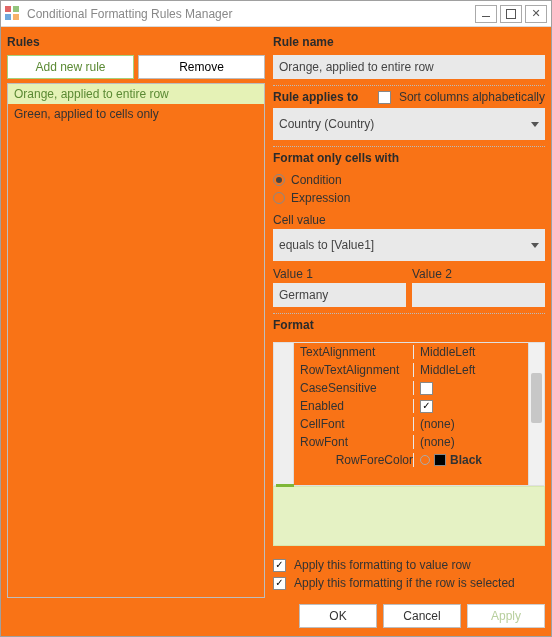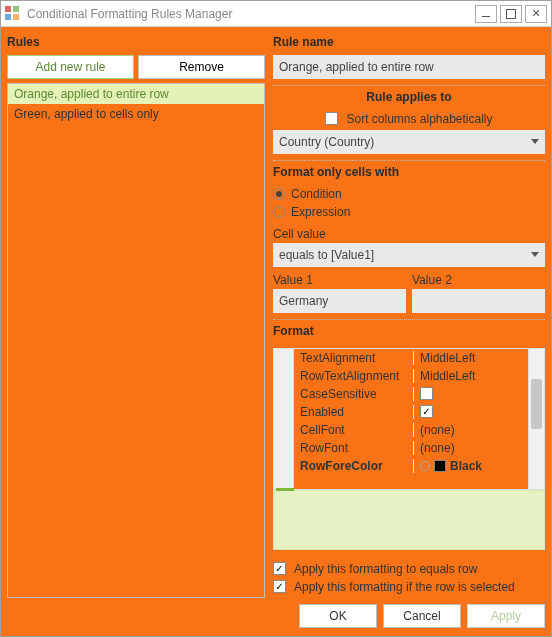--- a/index.html
+++ b/index.html
@@ -21,38 +21,38 @@
   .panel-right { flex: 1; display: flex; flex-direction: column; min-height: 0; }
   .section-label { font-weight: bold; color: #2b2b2b; margin: 4px 0 6px 0; }
   .btnrow { display: flex; gap: 4px; }
   .btn { height: 24px; border: 1px solid #bdbdbd; background: #fff; display: flex; align-items: center; justify-content: center; flex: 1; cursor: default; }
   .btn.green { border-color: #a7d07a; color: #5b8a34; }
   .ruleslist { border: 1px solid #bdbdbd; flex: 1; margin-top: 4px; overflow: auto; }
   .rule-row { padding: 3px 6px; cursor: default; color: #333; }
   .rule-row.sel { background: #e5f2b6; color: #5b8a34; }
   .dotline { border-bottom: 1px dotted #bbb; margin: 6px 0 4px 0; }
   .field { background: #e9e9e9; padding: 4px 6px; color: #444; border: none; width: 100%; height: 24px; display:flex; align-items:center;}
-  .combo { display: flex; align-items: center; background: #e9e9e9; padding: 0 6px; height: 24px; color: #444; justify-content: space-between; }
+  .combo { display: flex; align-items: center; background: #e9e9e9; padding: 16px 6px; height: 24px; color: #444; justify-content: space-between; }
   .caret-down { width: 0; height: 0; border-left: 4px solid transparent; border-right: 4px solid transparent; border-top: 5px solid #555; }
-  .applies-row { display:flex; align-items:center; justify-content:space-between; gap:8px;flex-direction:column; }
+  .applies-row { display:flex; align-items:center; justify-content:space-between; gap:8px; }
   .chk-holder { display:flex; align-items:center; gap:8px; color:#333; }
   .chk { width:13px; height:13px; border:1px solid #888; display:inline-flex; align-items:center; justify-content:center; background:#fff; font-size:10px; line-height:1;}
   .chk.on::before { content:"✓"; color:#000; font-size:10px; }
   .radio-holder { display:flex; align-items:center; gap:6px; color:#333; margin:2px 0; }
   .radio { width:12px; height:12px; border:1px solid #888; border-radius:50%; display:inline-block; position:relative; }
   .radio.on::after { content:""; position:absolute; top:2px; left:2px; width:6px; height:6px; background:#444; border-radius:50%; }
   .vals-row { display:flex; gap:6px; }
   .vals-row > div { flex:1; }
   .val-label { color:#333; margin-bottom:2px; }
   .propgrid-wrap { border:1px solid #e0e0e0; display:flex; height:144px; margin-top:4px; }
   .pg-cat { width:20px; background:#efefef; border-right:1px solid #ddd; }
   .pg-body { flex:1; overflow:hidden; position:relative; }
   .pg-row { display:flex; height:18px; align-items:center; }
   .pg-name { width:120px; padding-left:6px; color:#333; border-right:1px solid #e9e9e9;}
-  .pg-name.bold { font-weight:bold; }
+  .pg-name.bold { font-weight:normal;text-align:right; }
   .pg-val { flex:1; padding-left:6px; color:#333; display:flex; align-items:center; gap:4px;}
   .pg-scroll { width:16px; background:#f1f1f1; border-left:1px solid #ddd; position:relative; }
   .pg-scroll-thumb { position:absolute; left:2px; right:2px; top:30px; height:50px; background:#c7c7c7; border-radius:2px;}
   .swatch { width:12px; height:12px; background:#000; border:1px solid #888; display:inline-block; }
   .ring { width:10px;height:10px;border:1px solid #aaa;border-radius:50%;display:inline-block;}
   .preview { height:60px; background:#e5f2c4; border:1px solid #d7e8b1; margin-top:0; position:relative;}
   .preview-under { height:3px; width:18px; background:#7fb738; position:absolute; left:2px; top:-3px;}
   .footer-checks { margin-top:8px; }
   .footer-checks .chk-holder { margin:4px 0; }
   .dialog-footer { display:flex; justify-content:flex-end; gap:6px; padding:4px 6px 8px 6px; }
@@ -193,21 +193,21 @@
             <div class="pg-scroll-thumb"></div>
           </div>
       </div>
       <div class="preview">
         <div class="preview-under"></div>
       </div>
 
       <div class="footer-checks">
         <div class="chk-holder">
           <span class="chk on"></span>
-          <span>Apply this formatting to equals row</span>
+          <span>Apply this formatting to value row</span>
         </div>
         <div class="chk-holder">
           <span class="chk on"></span>
           <span>Apply this formatting if the row is selected</span>
         </div>
       </div>
     </div>
   </div>
 
   <div class="dialog-footer">

